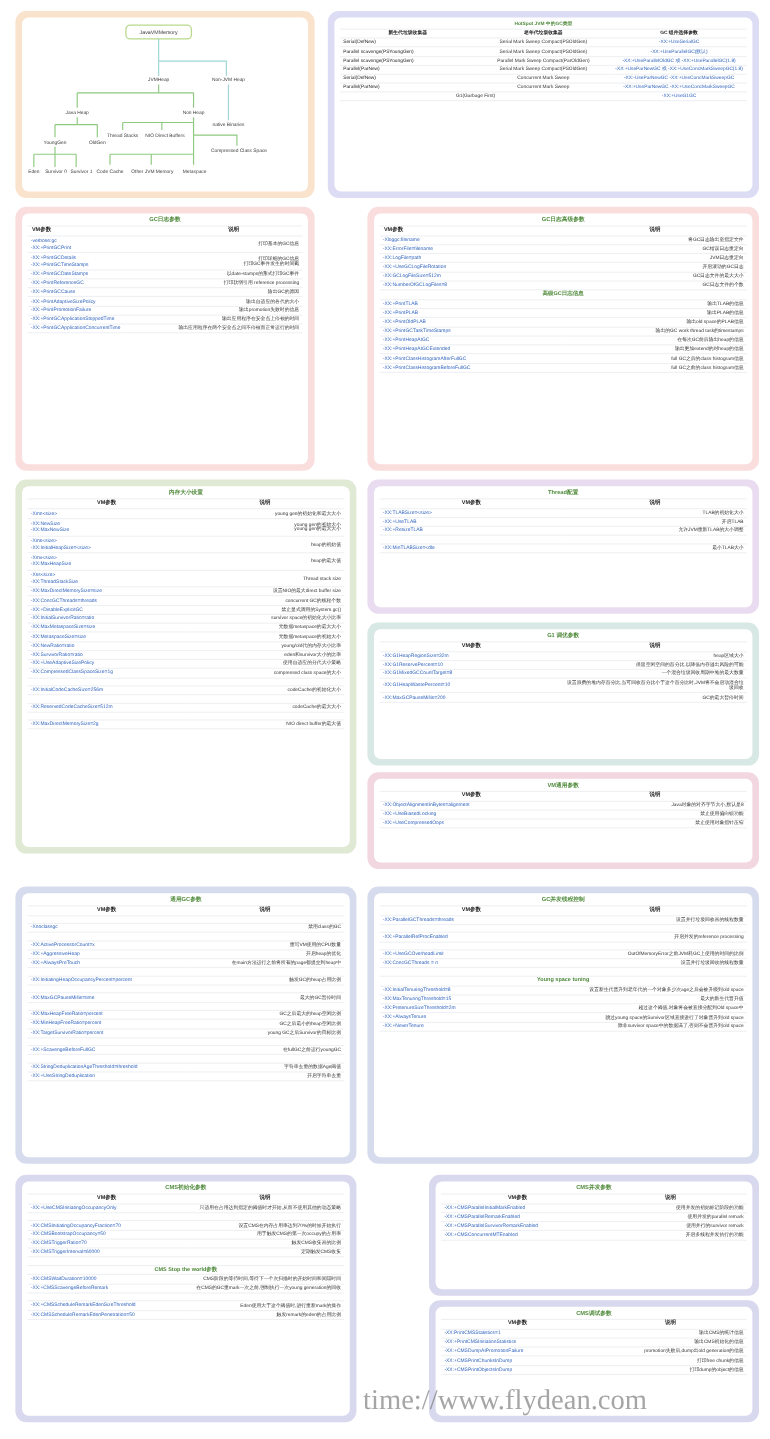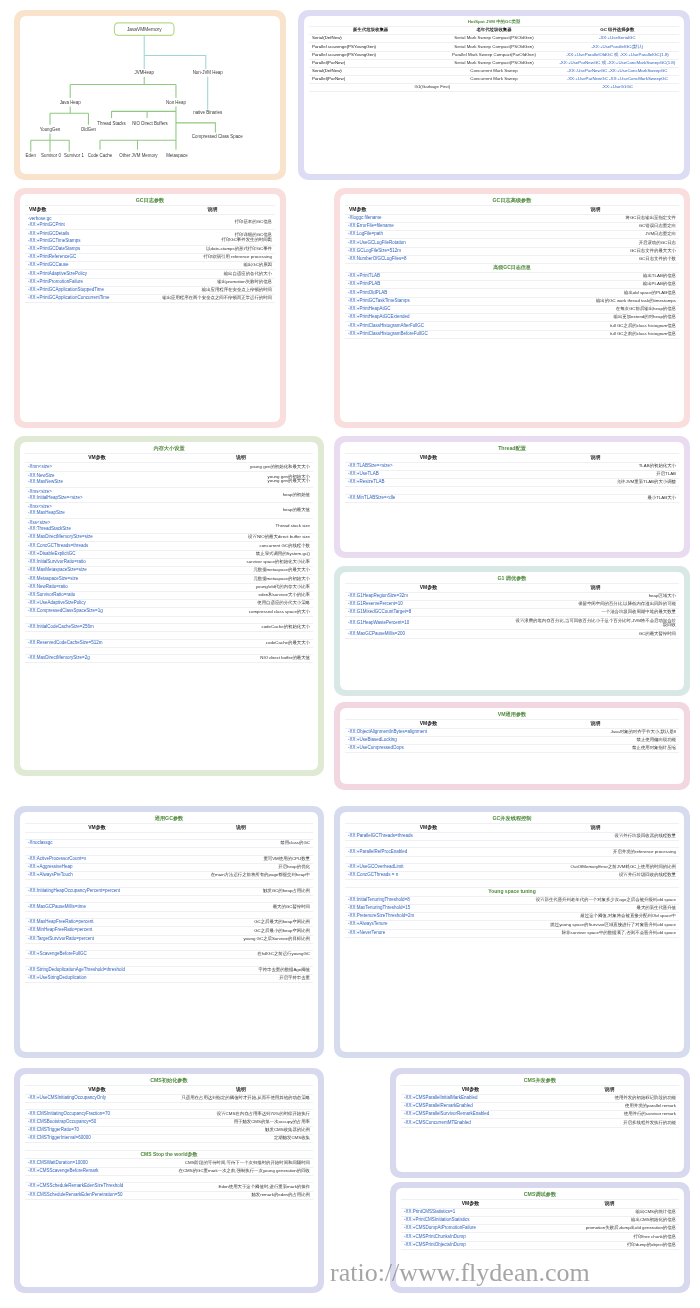--- a/index.html
+++ b/index.html
@@ -839,15 +839,15 @@
             </tr>
         <tr>
               <td class="param">-XX:+CMSPrintObjectsInDump</td>
               <td class="desc">打印dump的object的信息</td>
             </tr>
       </tbody>
         </table>
     </div>
   </div>
 
-  <div class="watermark">ratio://www.flydean.com</div>
+  <div class="watermark">time://www.flydean.com</div>
 
 </div>
 
 </body></html>

